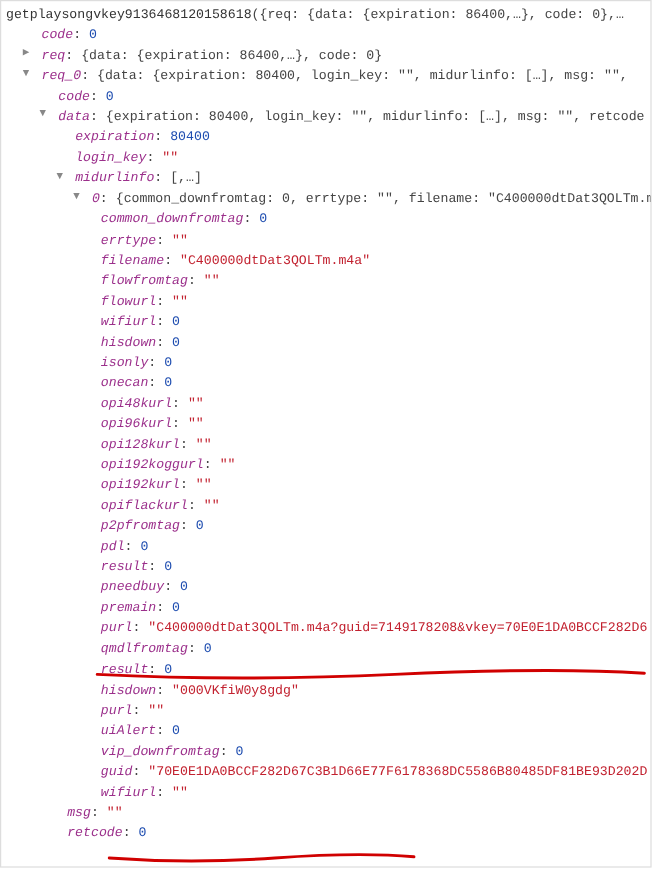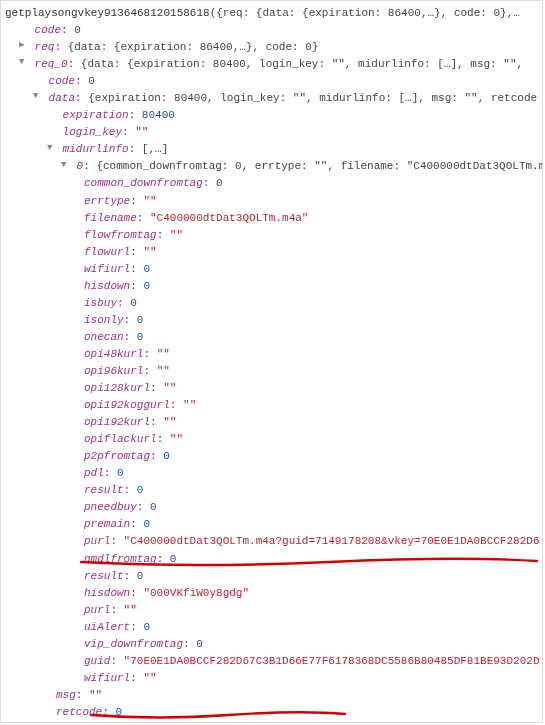--- a/index.html
+++ b/index.html
@@ -91,21 +91,20 @@
   <span class="prop">0</span><span class="punct">: </span><span class="punct">{common_downfromtag: 0, errtype: "", filename: "C400000dtDat3QOLTm.m</span>
 </div>
 
 <div class="line indent5"><span class="tri"></span><span class="prop">common_downfromtag</span><span class="punct">: </span><span class="num">0</span></div>
 <div class="line indent5"><span class="tri"></span><span class="prop">errtype</span><span class="punct">: </span><span class="str">""</span></div>
 <div class="line indent5"><span class="tri"></span><span class="prop">filename</span><span class="punct">: </span><span class="str">"C400000dtDat3QOLTm.m4a"</span></div>
 <div class="line indent5"><span class="tri"></span><span class="prop">flowfromtag</span><span class="punct">: </span><span class="str">""</span></div>
 <div class="line indent5"><span class="tri"></span><span class="prop">flowurl</span><span class="punct">: </span><span class="str">""</span></div>
 <div class="line indent5"><span class="tri"></span><span class="prop">wifiurl</span><span class="punct">: </span><span class="num">0</span></div>
 <div class="line indent5"><span class="tri"></span><span class="prop">hisdown</span><span class="punct">: </span><span class="num">0</span></div>
-<div class="line indent5"><span class="tri"></span><span class="prop">isbuy</span><span class="punct">: </span><span class="num">0</span></div>
 <div class="line indent5"><span class="tri"></span><span class="prop">isonly</span><span class="punct">: </span><span class="num">0</span></div>
 <div class="line indent5"><span class="tri"></span><span class="prop">onecan</span><span class="punct">: </span><span class="num">0</span></div>
 <div class="line indent5"><span class="tri"></span><span class="prop">opi48kurl</span><span class="punct">: </span><span class="str">""</span></div>
 <div class="line indent5"><span class="tri"></span><span class="prop">opi96kurl</span><span class="punct">: </span><span class="str">""</span></div>
 <div class="line indent5"><span class="tri"></span><span class="prop">opi128kurl</span><span class="punct">: </span><span class="str">""</span></div>
 <div class="line indent5"><span class="tri"></span><span class="prop">opi192koggurl</span><span class="punct">: </span><span class="str">""</span></div>
 <div class="line indent5"><span class="tri"></span><span class="prop">opi192kurl</span><span class="punct">: </span><span class="str">""</span></div>
 <div class="line indent5"><span class="tri"></span><span class="prop">opiflackurl</span><span class="punct">: </span><span class="str">""</span></div>
 <div class="line indent5"><span class="tri"></span><span class="prop">p2pfromtag</span><span class="punct">: </span><span class="num">0</span></div>
 <div class="line indent5"><span class="tri"></span><span class="prop">pdl</span><span class="punct">: </span><span class="num">0</span></div>

